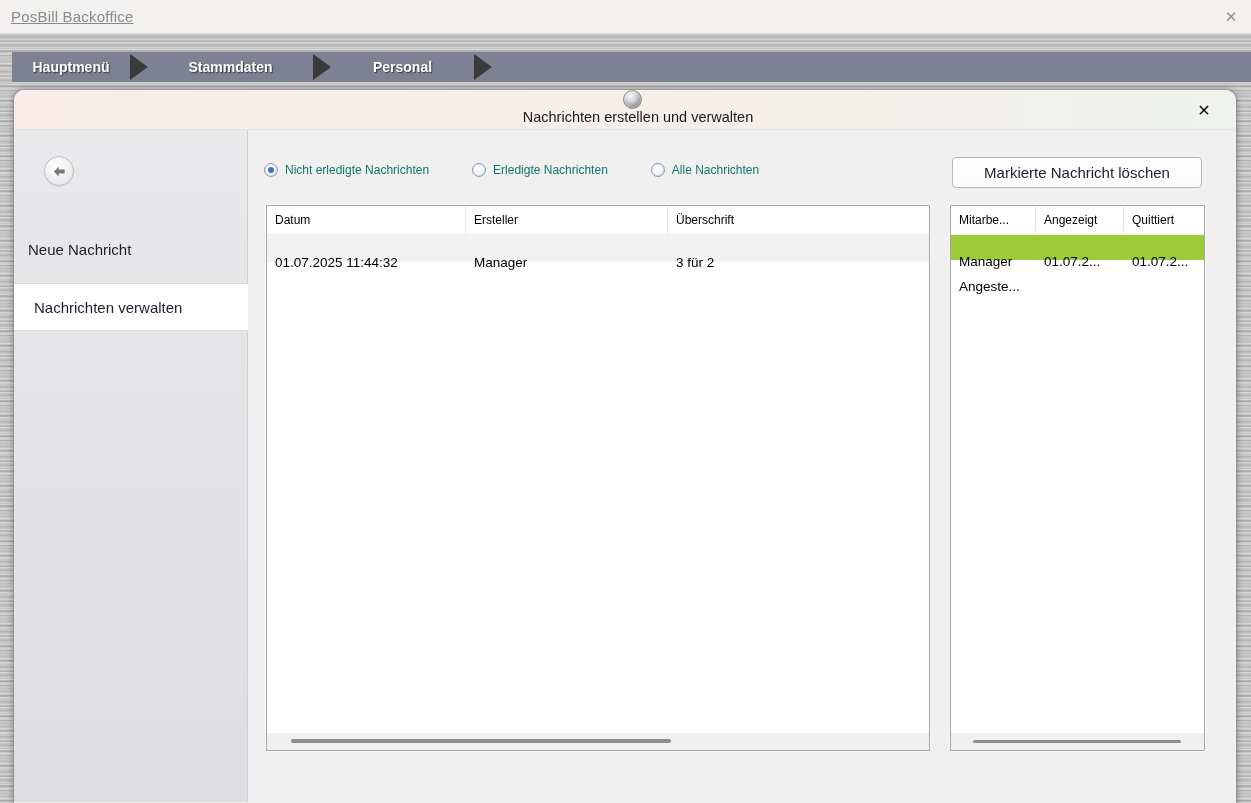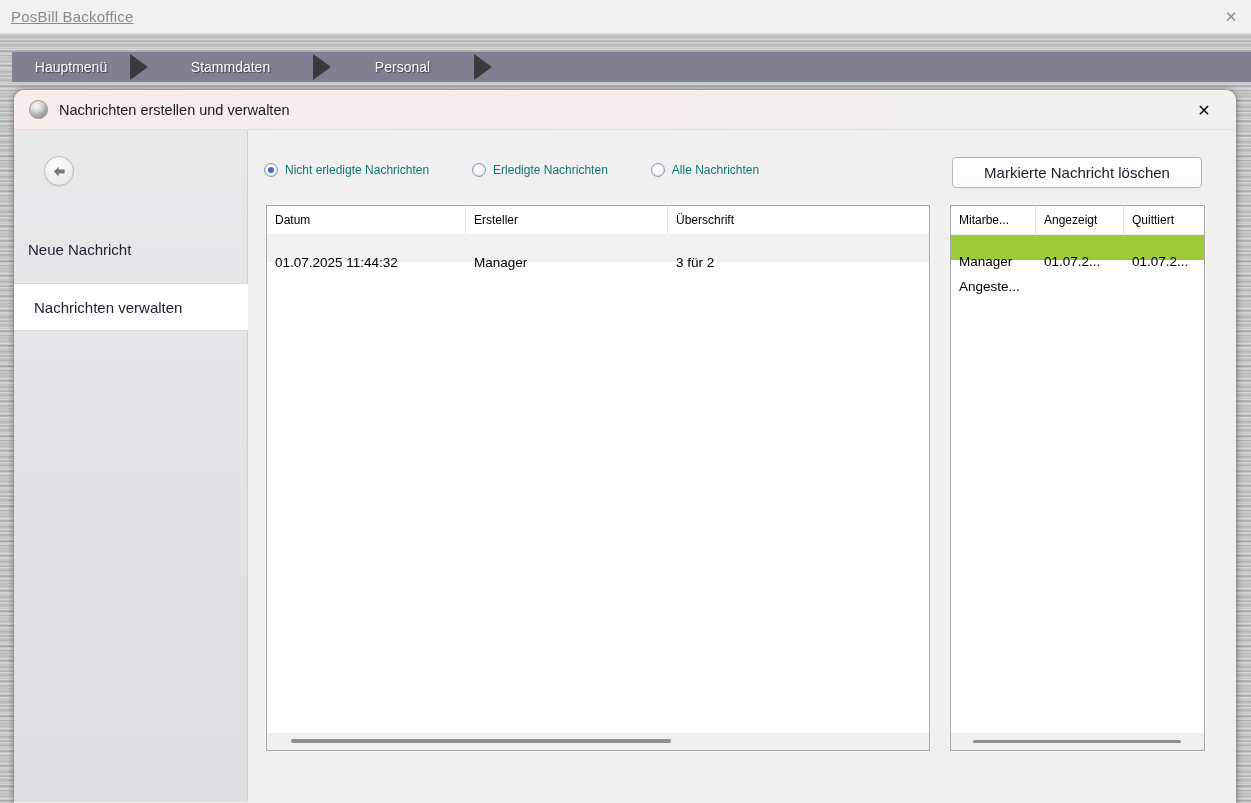--- a/index.html
+++ b/index.html
@@ -33,21 +33,21 @@
     display:flex; align-items:center; justify-content:center;
     font-size:15px; color:#8e8e8e; cursor:pointer;
   }
 
   
   .breadcrumb {
     position:absolute; left:12px; top:52px; width:1239px; height:30px;
     background:#7d8191; display:flex; align-items:center;
   }
   .bc-item {
-    color:#fff; font-weight:normal; font-size:14px; text-align:center;
+    color:#fff; font-weight:bold; font-size:14px; text-align:center;
     text-shadow:1px 1px 1px rgba(0,0,0,.55); cursor:pointer;
   }
   .bc-item.w1 { width:118px; }
   .bc-item.w2 { width:165px; }
   .bc-item.w3 { width:143px; }
   .bc-tri {
     width:18px; height:26px; background:#3a3a3c;
     clip-path:polygon(0 0, 100% 50%, 0 100%);
     flex:0 0 auto;
   }
@@ -56,20 +56,21 @@
   .dialog {
     position:absolute; left:14px; top:90px; width:1222px; height:713px;
     background:#f0f0f0; border-radius:10px 10px 0 0; overflow:hidden;
     box-shadow:0 0 7px rgba(0,0,0,.45), 0 0 1px rgba(0,0,0,.5);
   }
   .dialog-header {
     height:40px; display:flex; align-items:center; padding-left:15px;
     background:linear-gradient(90deg,#f9eceb 0%,#f6eeea 45%,#eff2ee 100%);
     border-bottom:1px solid #e4e0de;
     position:relative;
+    flex-direction:column;
   }
   .sphere-icon {
     width:19px; height:19px; border-radius:50%;
     background:radial-gradient(circle at 38% 30%, #fafafa 0%, #d6d6d6 35%, #9b9b9b 65%, #6e6e6e 100%);
     border:1px solid #8f8f8f;
     box-shadow:inset 0 0 2px rgba(255,255,255,.8);
   }
   .dialog-title { margin-left:11px; font-size:14.5px; color:#1b1b1b; }
   .dialog-close {
     position:absolute; right:21px; top:9px; width:22px; height:22px;

